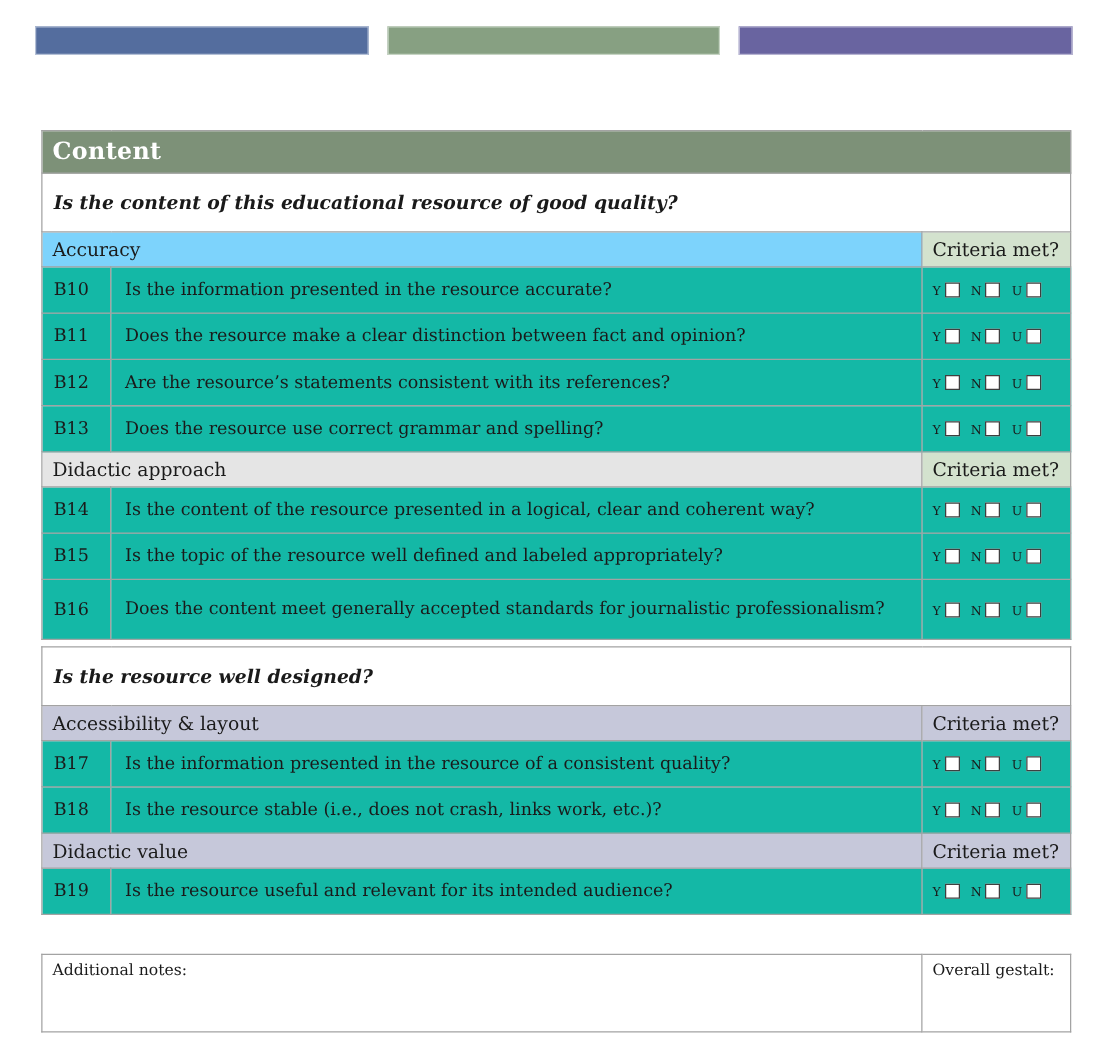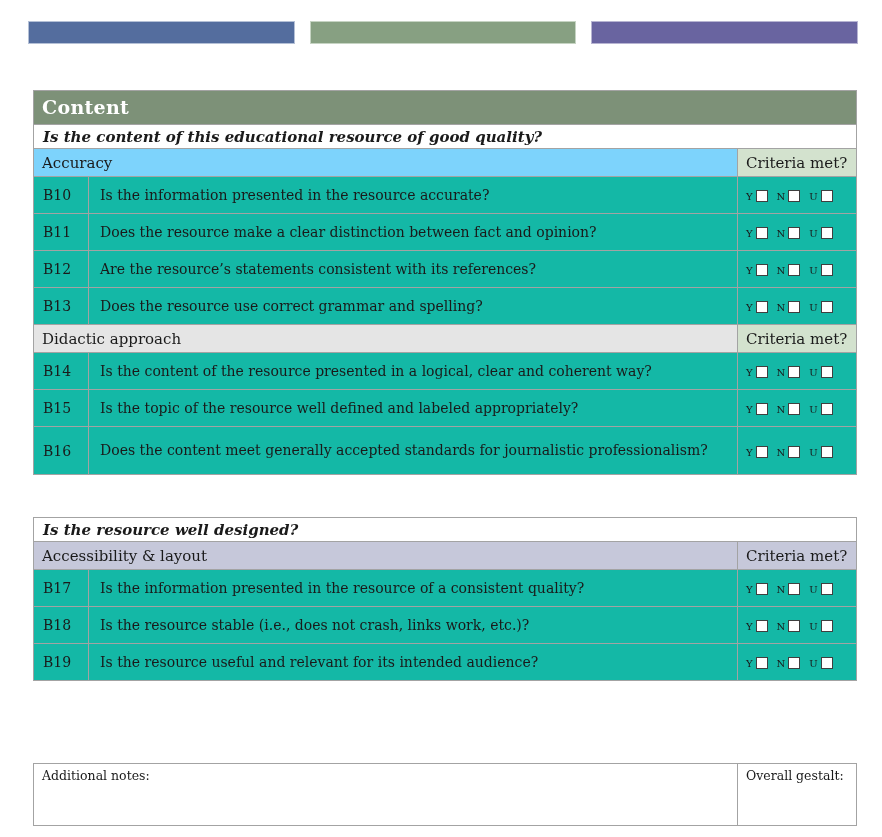--- a/index.html
+++ b/index.html
@@ -17,30 +17,30 @@
   .bar-2 { border:1px solid #c6d4c3; }
   .bar-3 { border:1px solid #b7b4d2; }
 
   table { border-collapse:collapse; table-layout:fixed; position:absolute; left:33px; width:823px; }
   td { border:1px solid #a3a3a3; vertical-align:middle; }
 
   col.id-col   { width:55px; }
   col.q-col    { width:649px; }
   col.c-col    { width:119px; }
 
-  .t-content { top:90px;padding-left:20px; }
+  .t-content { top:104px;padding-left:20px; }
   .t-design  { top:517px; }
   .t-notes   { top:763px; }
 
   tr.section-header td {
     height:34px; color:#ffffff; font-weight:bold; font-size:19px;
     padding:2px 8px 4px 8px; letter-spacing:0.3px;
   }
   tr.subtitle td {
-    height:24px; font-weight:bold; font-style:italic; font-size:15px;
+    height:47px; font-weight:bold; font-style:italic; font-size:15px;
     padding:2px 9px; background:#ffffff;
   }
   tr.band td { height:28px; font-size:15px; padding:2px 8px; }
   tr.q-row td { background:#14b8a6; font-size:14px; }
   tr.q-row { height:37px; }
   tr.q-row.tall { height:48px; }
   td.id-cell { padding:2px 6px 2px 9px; }
   td.q-cell  { padding:3px 11px; line-height:1.35; }
   td.c-cell  { padding:2px 4px 2px 8px; white-space:nowrap; }
   td.c-head  { padding:2px 4px 2px 8px; font-size:15px;margin-top:31px; }
@@ -143,20 +143,24 @@
   <tr class="q-row">
     <td class="id-cell">B17</td>
     <td class="q-cell">Is the information presented in the resource of a consistent quality?</td>
     <td class="c-cell"><span class="opt"><span class="opt-letter">Y</span><span class="checkbox"></span></span><span class="opt"><span class="opt-letter">N</span><span class="checkbox"></span></span><span class="opt"><span class="opt-letter">U</span><span class="checkbox"></span></span></td>
   </tr>
   <tr class="q-row">
     <td class="id-cell">B18</td>
     <td class="q-cell">Is the resource stable (i.e., does not crash, links work, etc.)?</td>
     <td class="c-cell"><span class="opt"><span class="opt-letter">Y</span><span class="checkbox"></span></span><span class="opt"><span class="opt-letter">N</span><span class="checkbox"></span></span><span class="opt"><span class="opt-letter">U</span><span class="checkbox"></span></span></td>
   </tr>
+  <tr class="band">
+    <td colspan="2" style="background-color: rgb(198, 200, 218);">Didactic value</td>
+    <td class="c-head" style="background-color: rgb(198, 200, 218);">Criteria met?</td>
+  </tr>
   <tr class="q-row">
     <td class="id-cell">B19</td>
     <td class="q-cell">Is the resource useful and relevant for its intended audience?</td>
     <td class="c-cell"><span class="opt"><span class="opt-letter">Y</span><span class="checkbox"></span></span><span class="opt"><span class="opt-letter">N</span><span class="checkbox"></span></span><span class="opt"><span class="opt-letter">U</span><span class="checkbox"></span></span></td>
   </tr>
 </tbody>
   </table>
 
 <table class="t-notes">
   <colgroup>

